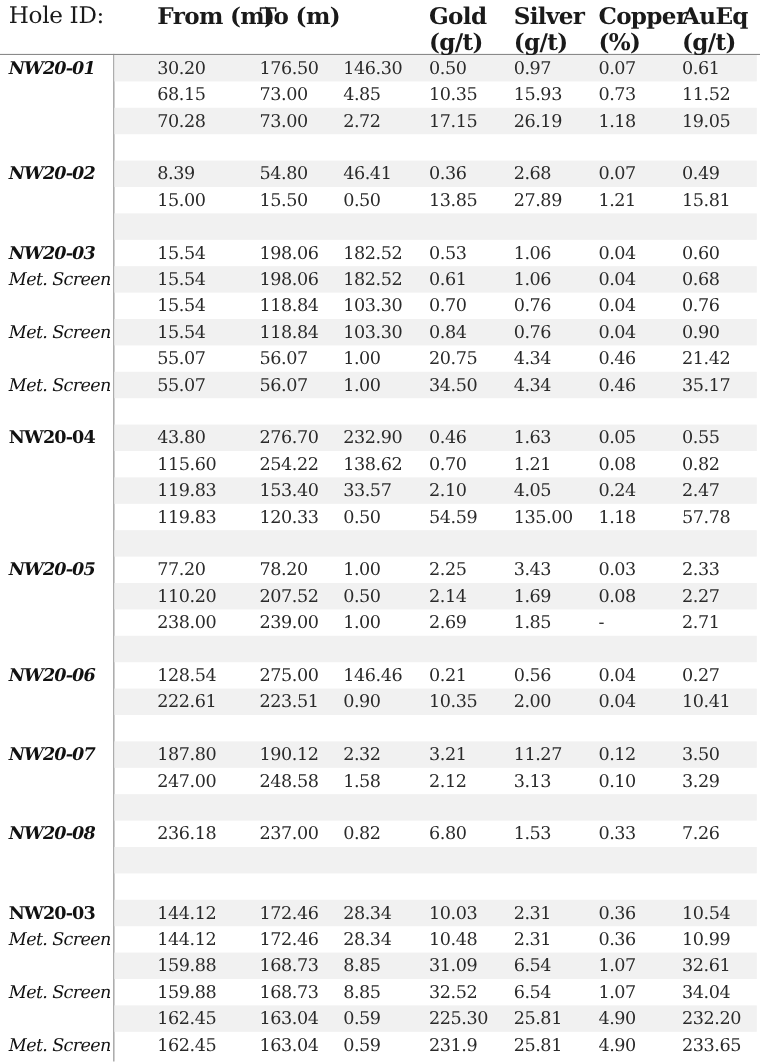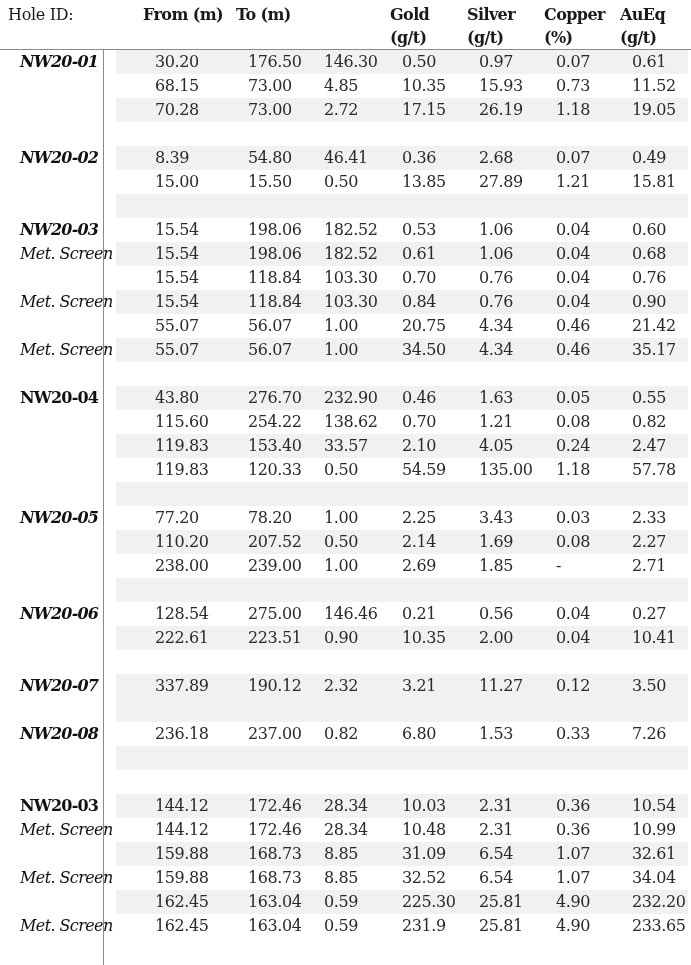--- a/index.html
+++ b/index.html
@@ -6,26 +6,26 @@
   body {
     width: 691px; height: 965px; overflow: hidden;
     font-family: "DejaVu Serif", "Liberation Serif", serif;
     color: #1a1a1a;
     position: relative;
   }
   .table { position: absolute; left: 0; top: 0; width: 691px; }
   .header { position: relative; height: 49px; border-bottom: 1px solid #8a8a8a; }
   .hcell {
     position: absolute; top: 3px;
-    font-size: 16px; line-height: 23px; letter-spacing: -0.3px;
+    font-size: 21px; line-height: 23px; letter-spacing: -0.3px;
     white-space: pre-line;
   }
   .hcell.first { font-weight: normal; }
   .hcell.bold { font-weight: bold; letter-spacing: -0.6px; }
-  .rows { position: relative; margin-left: 12px; }
+  .rows { position: relative; }
   .vrule {
     position: absolute; left: 103px; top: 49px; width: 1px; height: 916px;
     background: #8a8a8a;
   }
   .row { position: relative; height: 24px; }
   .row .band {
     position: absolute; left: 104px; right: 3px; top: 0; bottom: 0;
   }
   .row.shaded .band { background: #f1f1f1; }
   .cell {
@@ -344,27 +344,38 @@
         <div class="cell c-to"></div>
         <div class="cell c-int"></div>
         <div class="cell c-gold"></div>
         <div class="cell c-silver"></div>
         <div class="cell c-copper"></div>
         <div class="cell c-aueq"></div>
       </div>
       <div class="row shaded">
         <div class="band"></div>
         <div class="cell id">NW20-07</div>
-        <div class="cell c-from">337.89</div>
+        <div class="cell c-from">187.80</div>
         <div class="cell c-to">190.12</div>
         <div class="cell c-int">2.32</div>
         <div class="cell c-gold">3.21</div>
         <div class="cell c-silver">11.27</div>
         <div class="cell c-copper">0.12</div>
         <div class="cell c-aueq">3.50</div>
+      </div>
+      <div class="row">
+        <div class="band"></div>
+        <div class="cell id"></div>
+        <div class="cell c-from">247.00</div>
+        <div class="cell c-to">248.58</div>
+        <div class="cell c-int">1.58</div>
+        <div class="cell c-gold">2.12</div>
+        <div class="cell c-silver">3.13</div>
+        <div class="cell c-copper">0.10</div>
+        <div class="cell c-aueq">3.29</div>
       </div>
       <div class="row shaded">
         <div class="band"></div>
         <div class="cell id"></div>
         <div class="cell c-from"></div>
         <div class="cell c-to"></div>
         <div class="cell c-int"></div>
         <div class="cell c-gold"></div>
         <div class="cell c-silver"></div>
         <div class="cell c-copper"></div>

